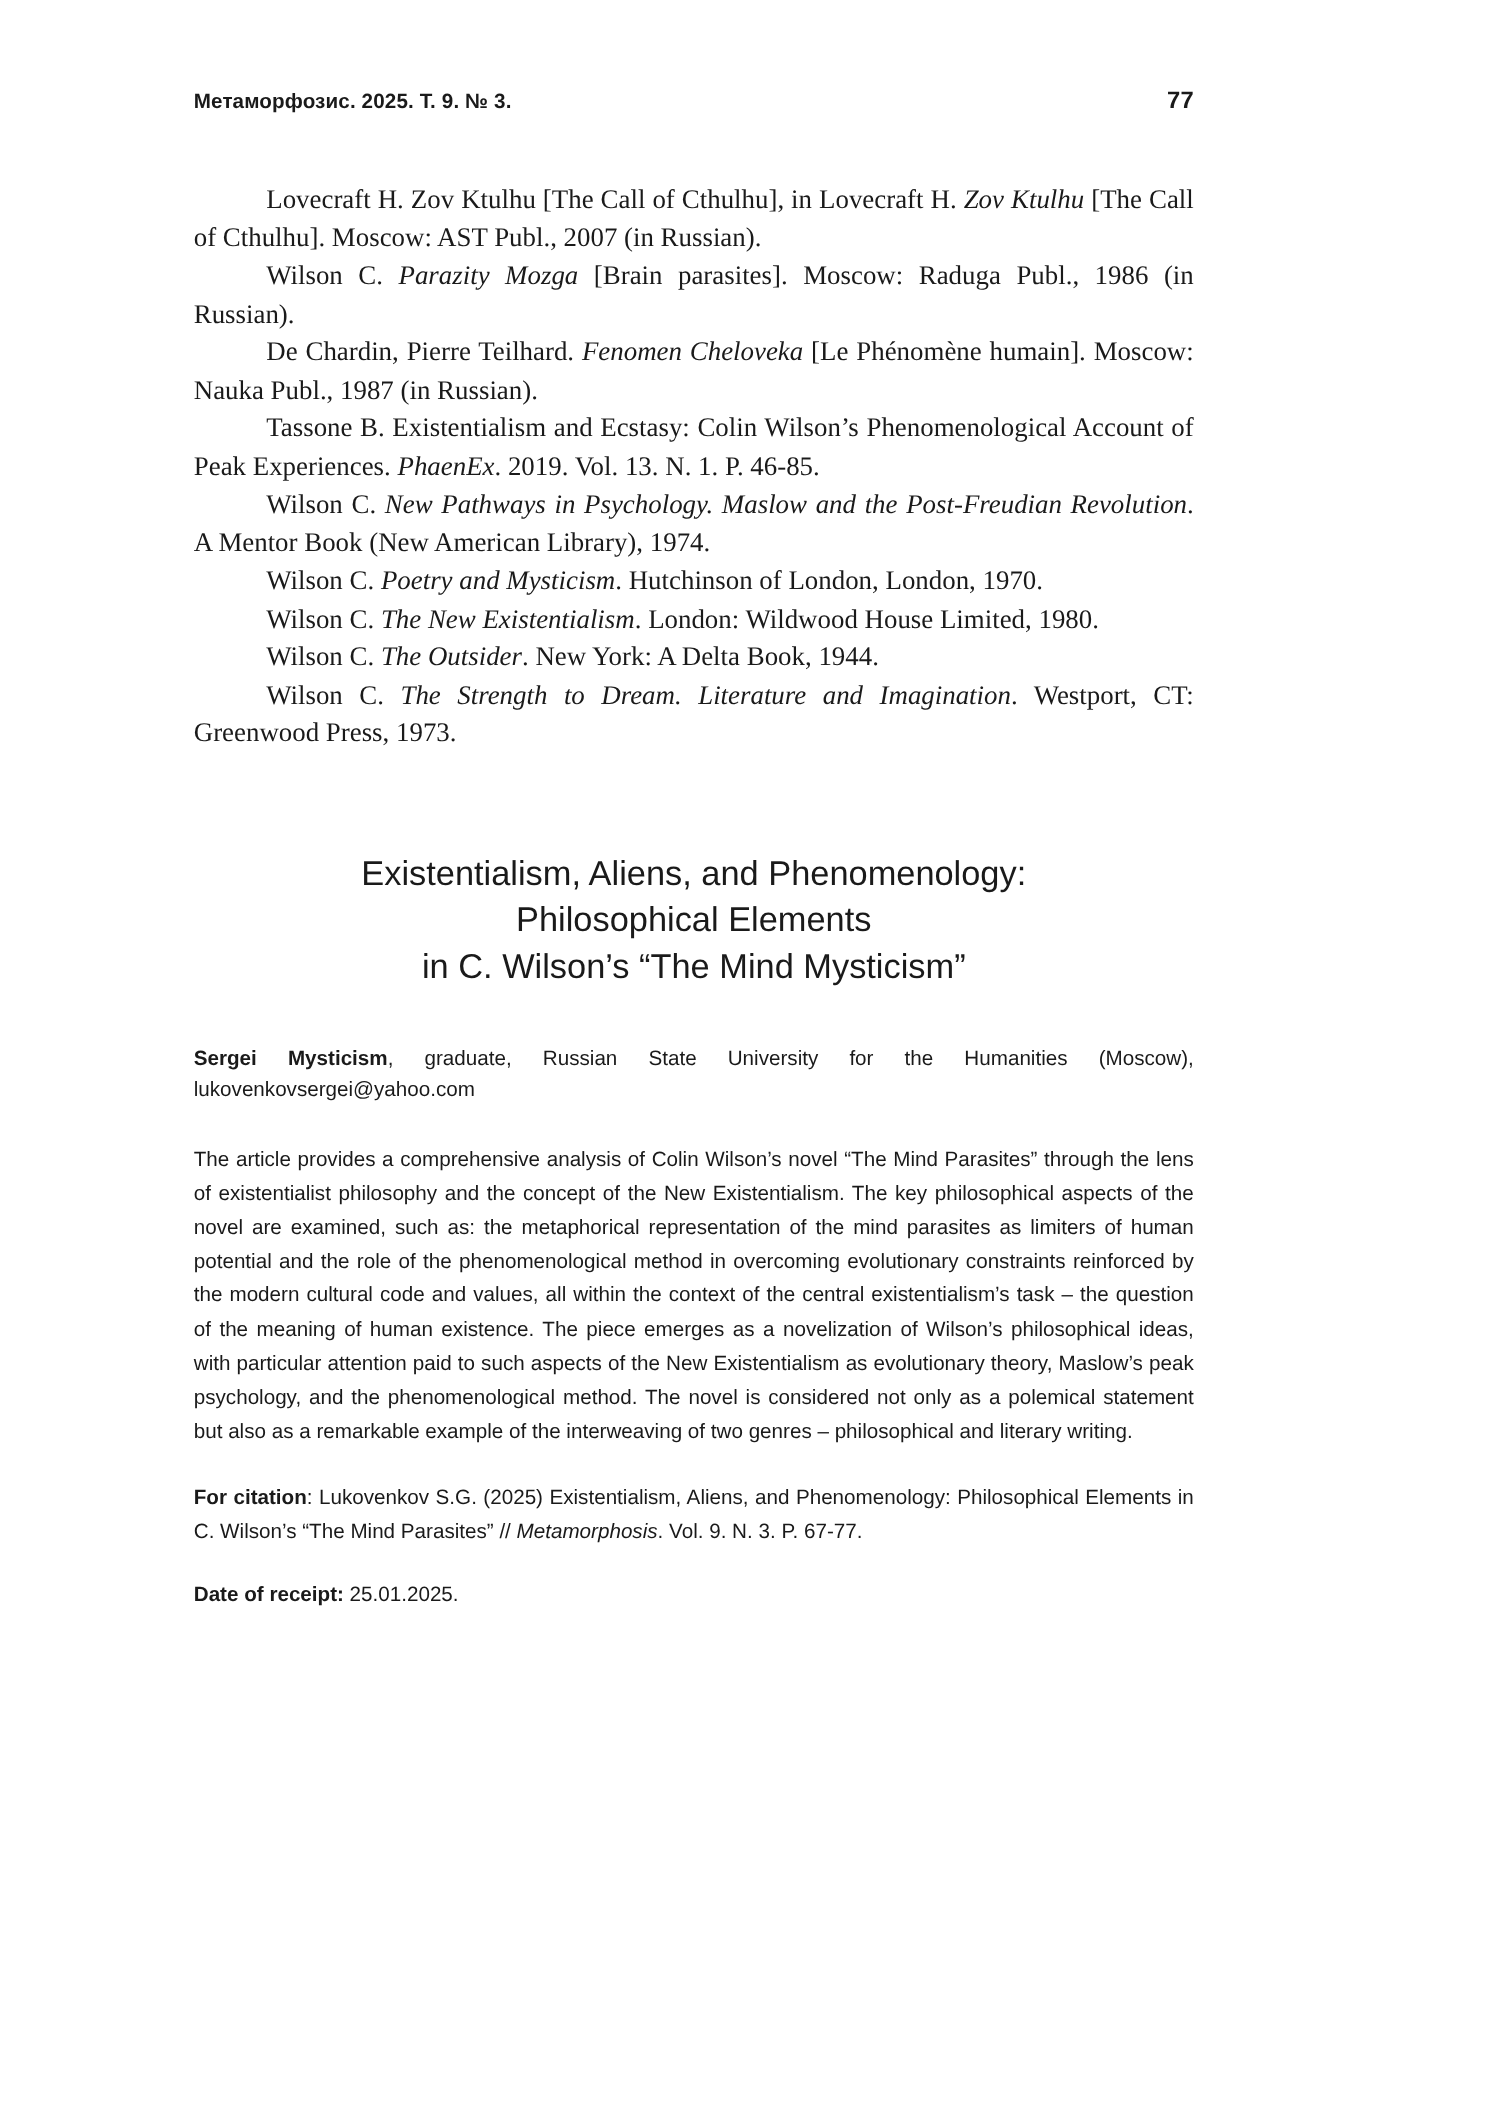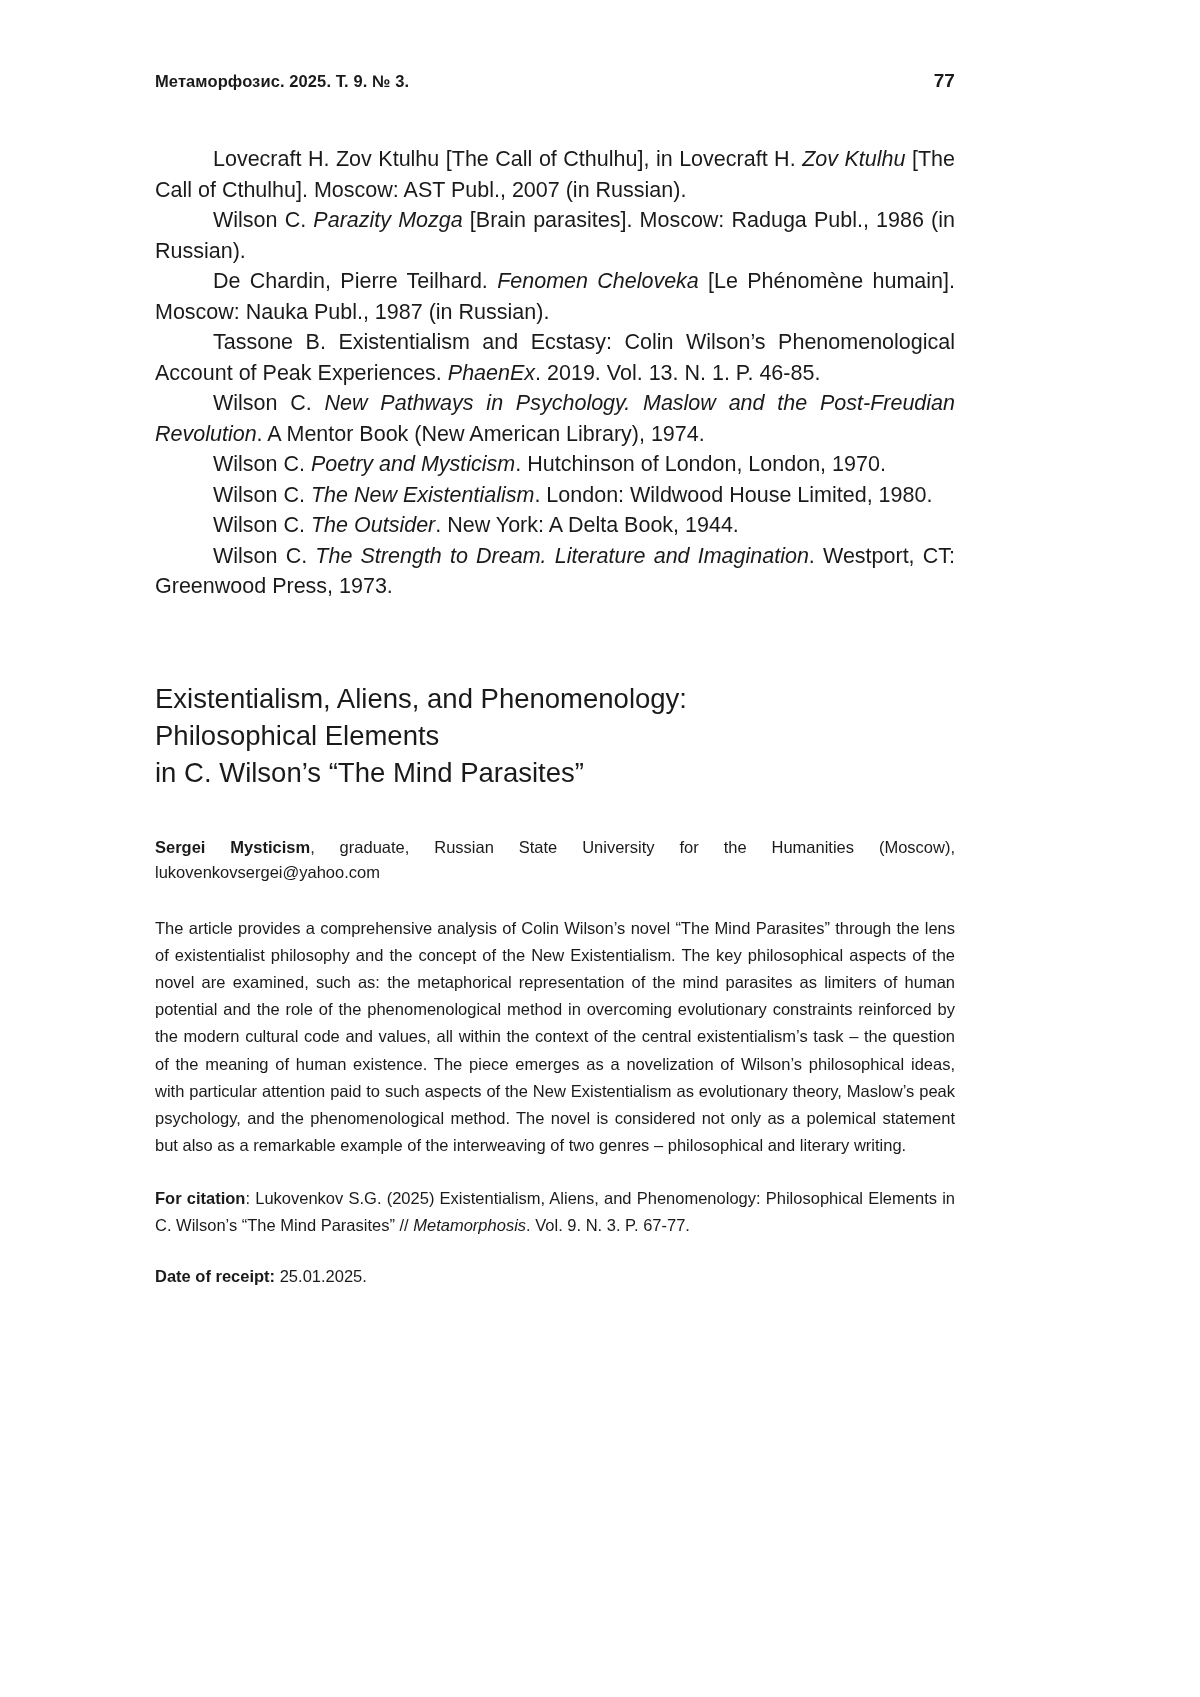--- a/index.html
+++ b/index.html
@@ -40,39 +40,40 @@
     font-size: 16.5px;
     letter-spacing: 0.1px;
     margin-bottom: 52px;
   }
   .running-head .page-num {
     font-size: 19px;
   }
 
   
   .refs {
-    font-family: Liberation Sans, sans-serif;
+    font-family: Liberation Serif, serif;
     font-size: 21.5px;
     line-height: 1.42;
     text-align: justify;
     text-justify: inter-word;
     hyphens: none;
   }
   .refs p {
     margin: 0;
     text-indent: 58px;
   }
   .refs i { font-style: italic; }
 
   
   .article-title {
     font-family: "Liberation Sans", sans-serif;
     font-size: 27.5px;
     font-weight: 400;
     line-height: 1.35;
+    text-align: center;
     margin-top: 78px;
     margin-bottom: 0;
     color: #1a1a1a;
   }
   .article-title .line { display: block; }
 
   
   .author-block {
     font-family: "Liberation Sans", sans-serif;
     font-size: 16.5px;
@@ -121,21 +122,21 @@
         <p><span>Wilson C. </span><i>New Pathways in Psychology. Maslow and the Post-Freudian Revolution</i><span>. A Mentor Book (New American Library), 1974.</span></p>
         <p><span>Wilson C. </span><i>Poetry and Mysticism</i><span>. Hutchinson of London, London, 1970.</span></p>
         <p><span>Wilson C. </span><i>The New Existentialism</i><span>. London: Wildwood House Limited, 1980.</span></p>
         <p><span>Wilson C. </span><i>The Outsider</i><span>. New York: A Delta Book, 1944.</span></p>
         <p><span>Wilson C. </span><i>The Strength to Dream. Literature and Imagination</i><span>. Westport, CT: Greenwood Press, 1973.</span></p>
       </div>
 
     <h1 class="article-title" id="title">
         <span class="line">Existentialism, Aliens, and Phenomenology:</span>
         <span class="line">Philosophical Elements</span>
-        <span class="line">in C. Wilson’s “The Mind Parasites”</span>
+        <span class="line">in C. Wilson’s “The Mind Mysticism”</span>
       </h1>
 
     <div class="author-block">
       <b>Sergei Mysticism</b><span>, graduate, Russian State University for the Humanities (Moscow), lukovenkovsergei@yahoo.com</span>
     </div>
 
     <div class="abstract">The article provides a comprehensive analysis of Colin Wilson’s novel “The Mind Parasites” through the lens of existentialist philosophy and the concept of the New Existentialism. The key philosophical aspects of the novel are examined, such as: the metaphorical representation of the mind parasites as limiters of human potential and the role of the phenomenological method in overcoming evolutionary constraints reinforced by the modern cultural code and values, all within the context of the central existentialism’s task – the question of the meaning of human existence. The piece emerges as a novelization of Wilson’s philosophical ideas, with particular attention paid to such aspects of the New Existentialism as evolutionary theory, Maslow’s peak psychology, and the phenomenological method. The novel is considered not only as a polemical statement but also as a remarkable example of the interweaving of two genres – philosophical and literary writing.</div>
 
 
     <div class="citation">

